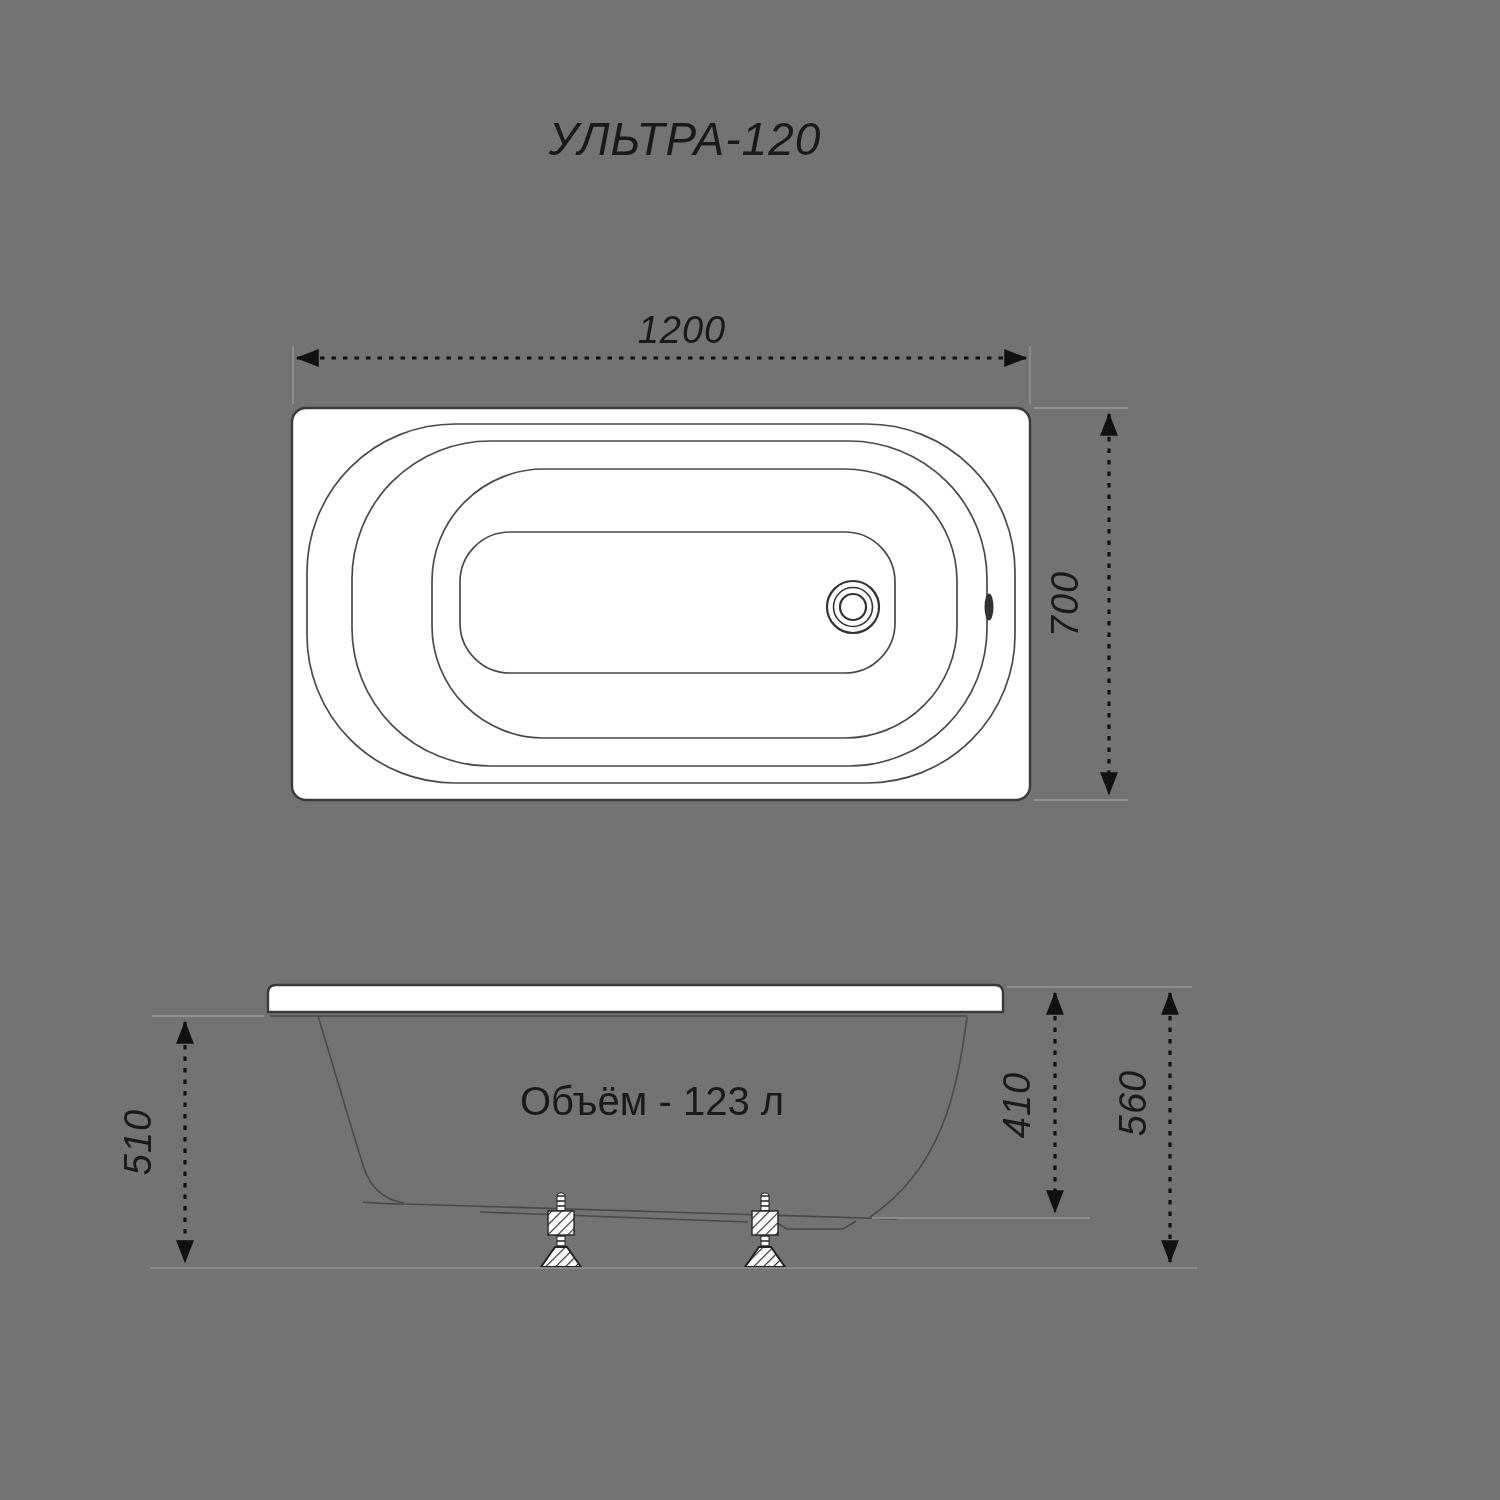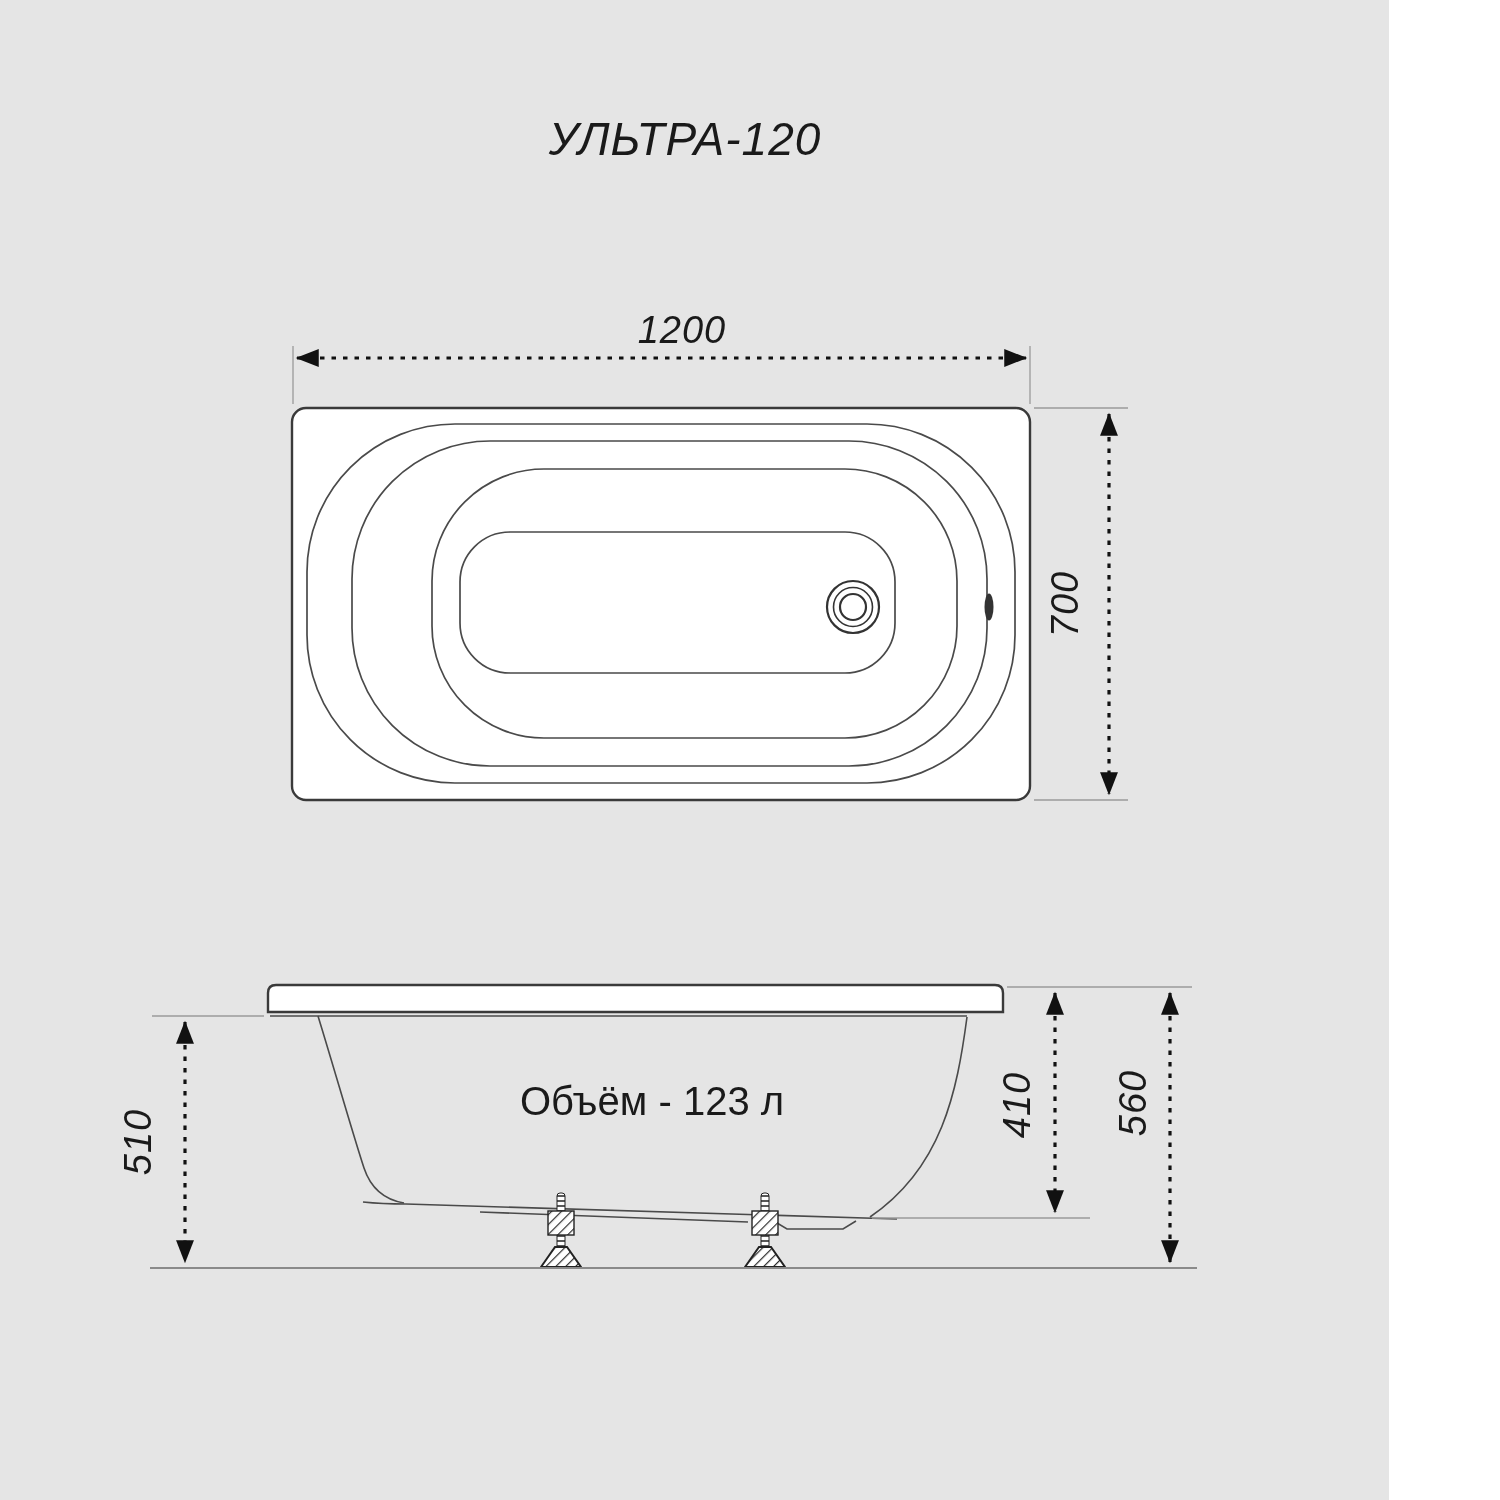--- a/index.html
+++ b/index.html
@@ -2,23 +2,23 @@
 <html><head>
 <meta charset="utf-8">
 <style>
   html, body {
     margin: 0;
     padding: 0;
     background: #ffffff;
   }
   .page {
     position: relative;
-    width: 1389px;
+    width: 1500px;
     height: 1500px;
-    background: #e5e5e5;
+    background: #737373;
     overflow: hidden;
     font-family: "Liberation Sans", sans-serif;
     text-decoration: underline;
   }
   svg { display: block; }
   text {
     font-family: "Liberation Sans", sans-serif;
     fill: #1a1a1a;
   }
   .dim-label {

